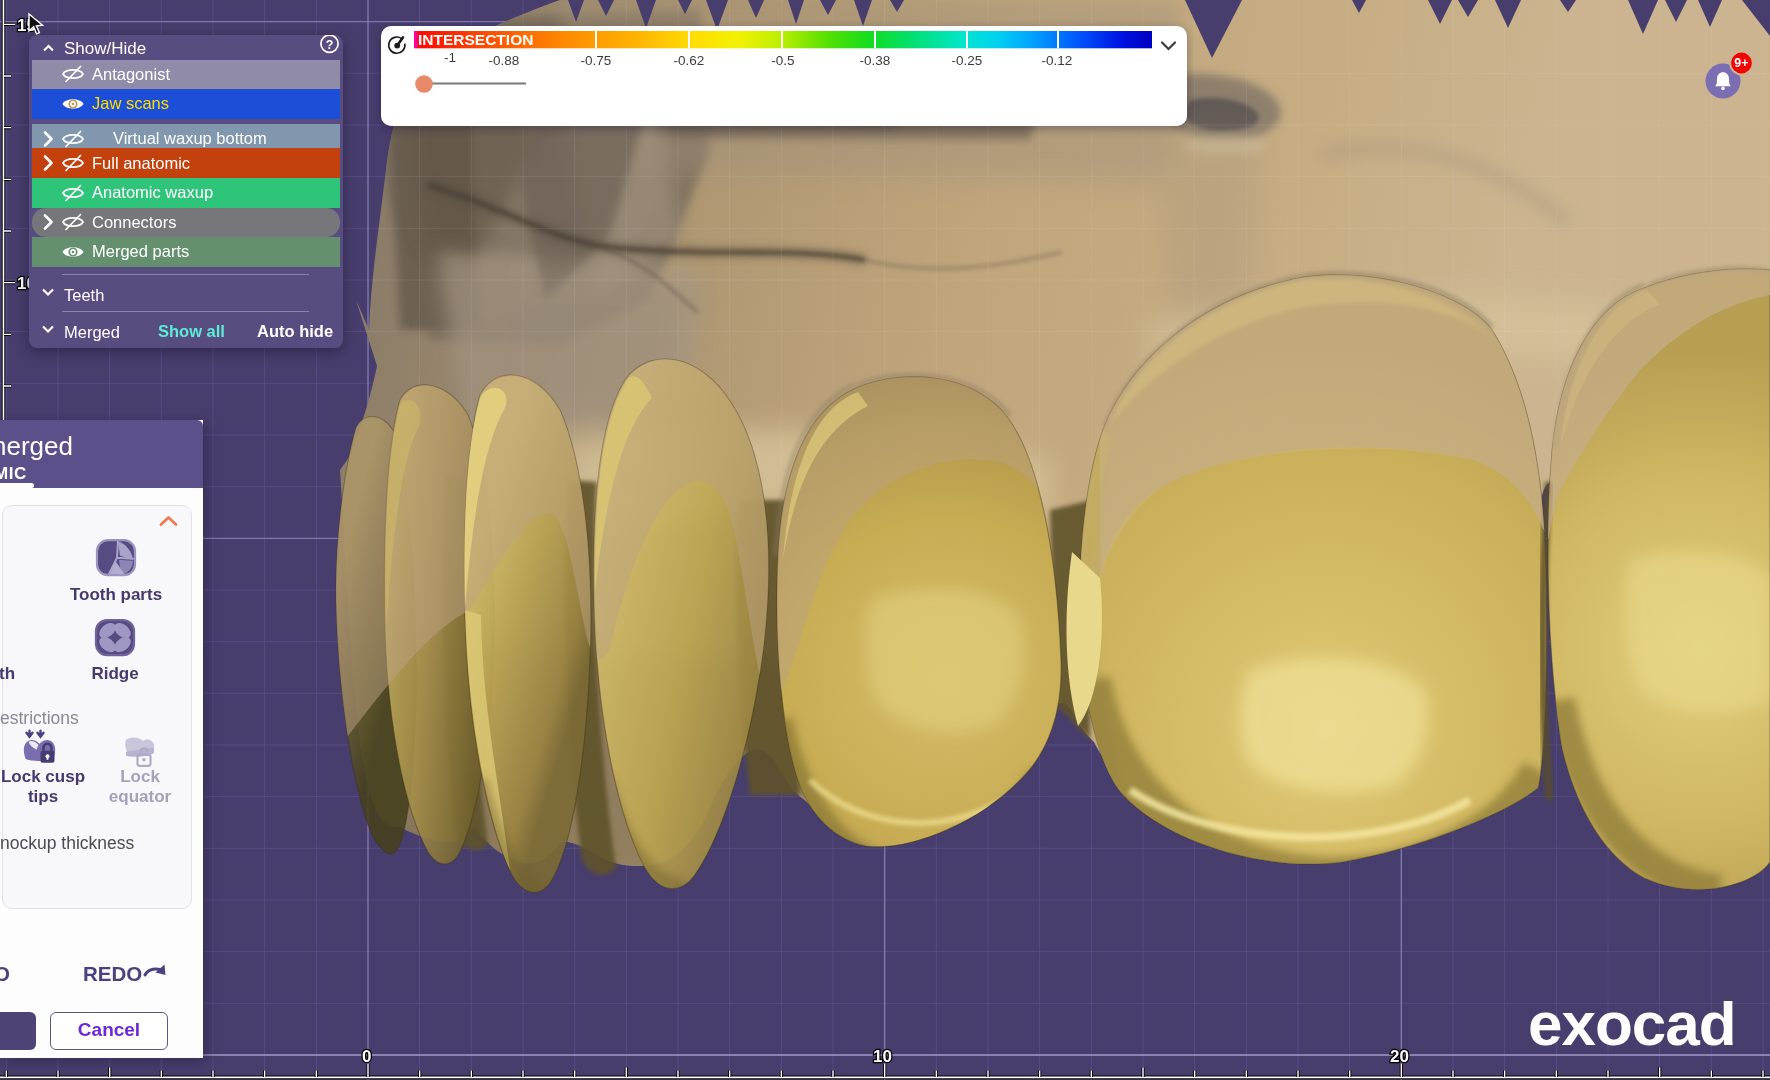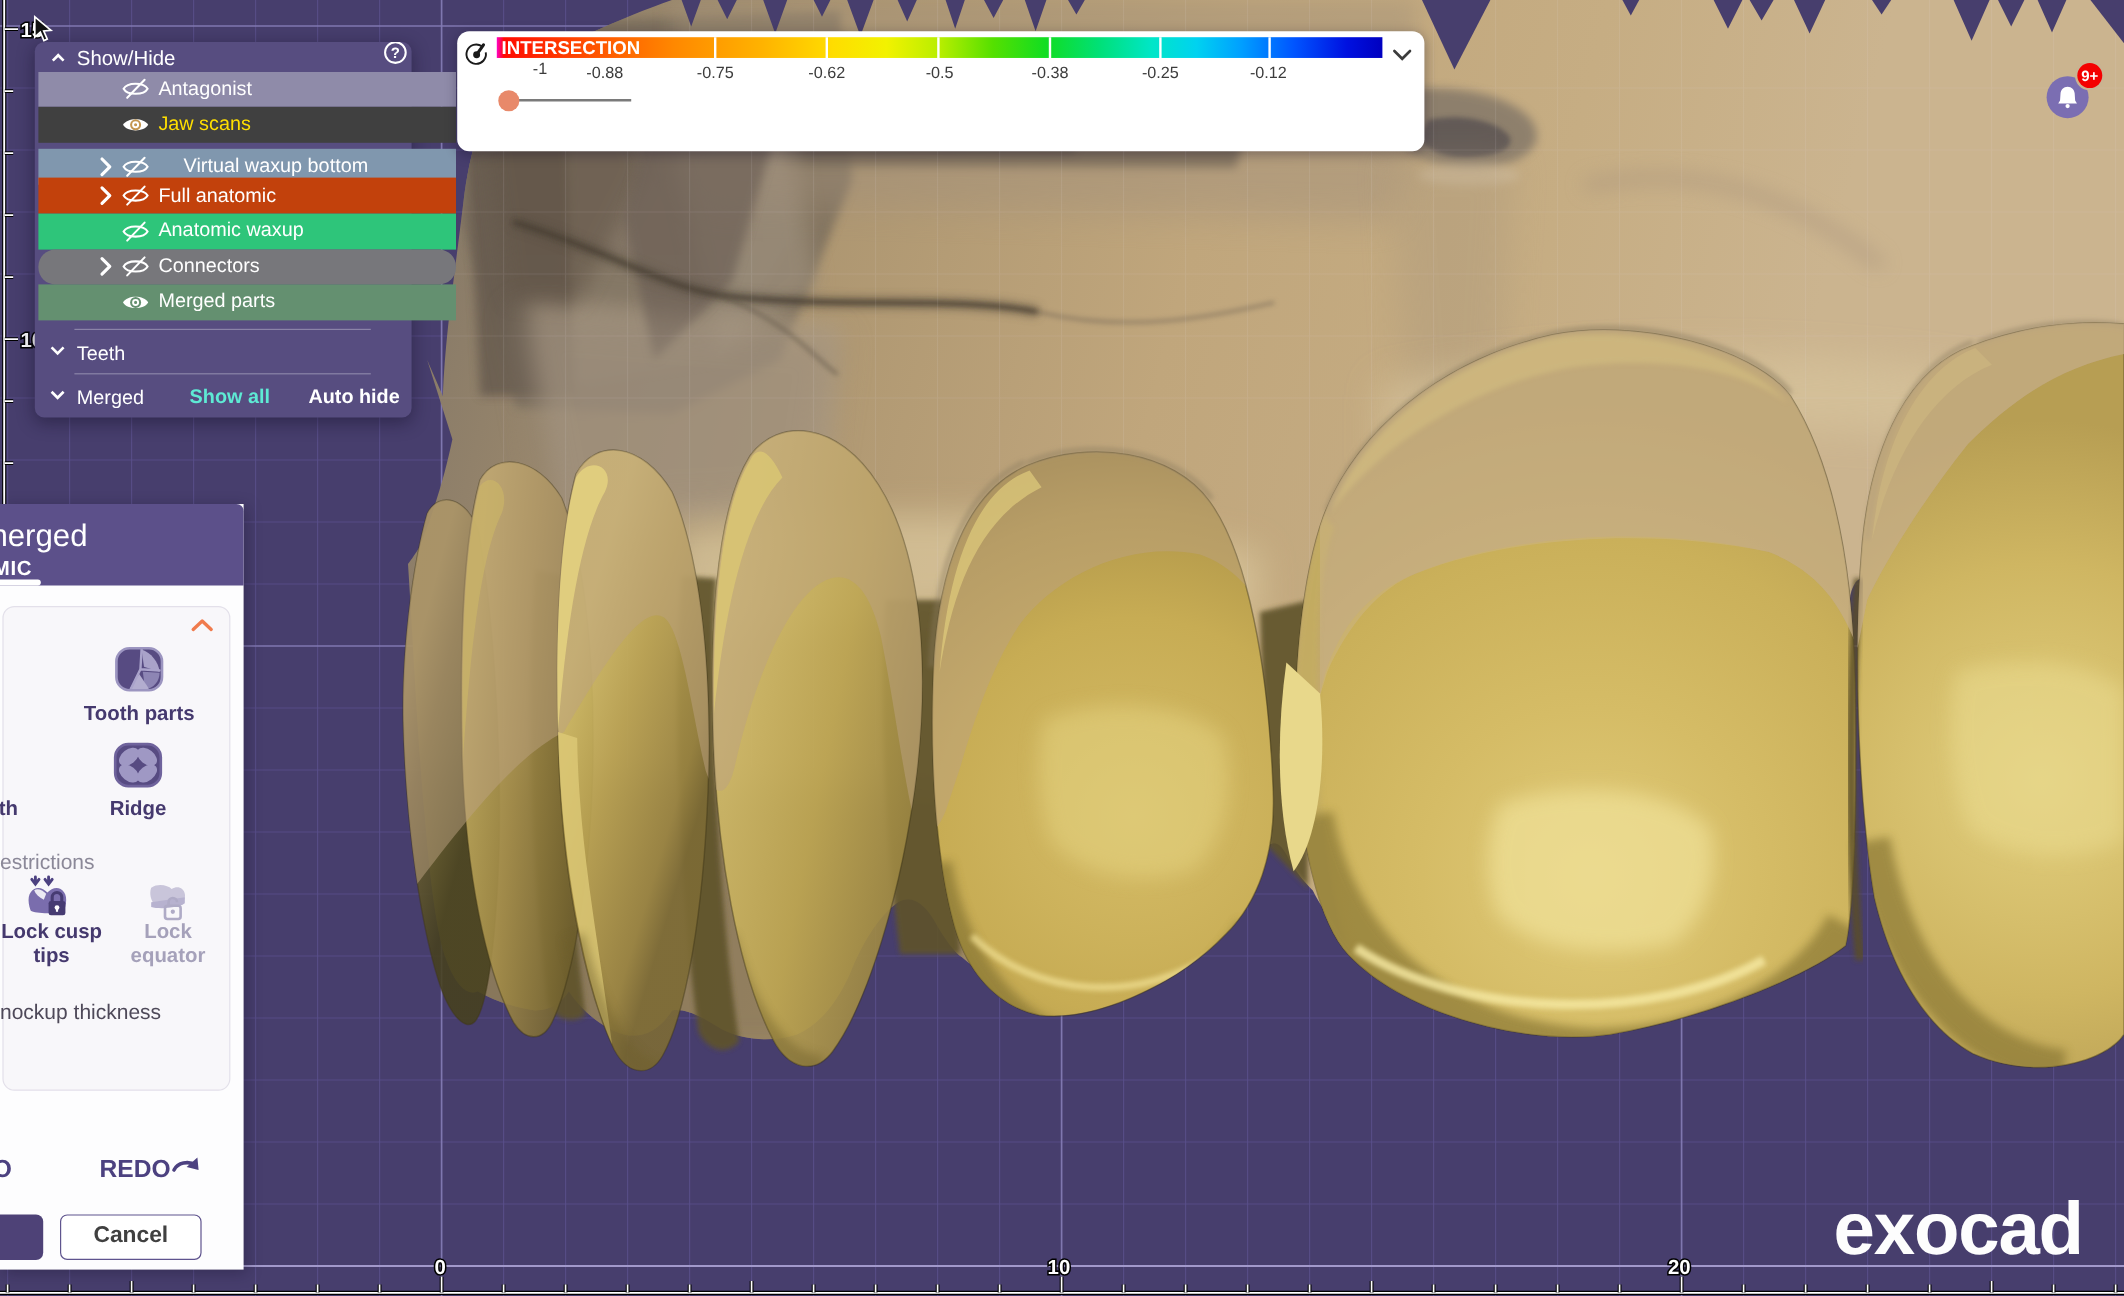--- a/index.html
+++ b/index.html
@@ -4,21 +4,21 @@
 <style>
   html,body{margin:0;padding:0;width:1770px;height:1080px;overflow:hidden;
     background:#473e6d;font-family:"Liberation Sans",sans-serif;}
   #stage{position:relative;width:1770px;height:1080px;overflow:hidden;}
   #scene{position:absolute;left:0;top:0;}
   .panel{position:absolute;box-sizing:border-box;}
 
   
   #showhide{left:29px;top:35px;width:314px;height:313px;background:#574d80;
     border-radius:8px;box-shadow:0 4px 14px rgba(20,15,40,.45);color:#fff;}
-  .shrow{position:absolute;left:3px;width:308px;height:29.6px;display:flex;align-items:center;padding-left:40px;}
+  .shrow{position:absolute;left:3px;width:308px;height:29.6px;display:flex;align-items:center;}
   .shrow .txt{font-size:16.5px;color:#fff;margin-left:2px;white-space:nowrap;}
   .shrow svg.ri{flex:0 0 auto;}
   .shrow .eye{fill:none;stroke:#fff;stroke-width:1.7;}
   .shrow .slash{fill:none;stroke:#fff;stroke-width:1.7;stroke-linecap:round;}
   .shrow .arr{fill:none;stroke:#fff;stroke-width:2.6;stroke-linecap:round;stroke-linejoin:round;}
   .sep{position:absolute;left:33px;width:247px;height:1px;background:#8b84a8;}
   .shlab{position:absolute;font-size:16.5px;color:#fff;}
 
   
   #ipanel{left:381px;top:26px;width:806px;height:100px;background:#fff;border-radius:10px;
@@ -262,21 +262,21 @@
       </g>
     </svg>
     <div class="t" style="position:absolute;left:35px;top:3.5px;font-size:17px;">Show/Hide</div>
     <div class="shrow" style="top:24.6px;background:#8f8ba9;">
         <svg class="ri" width="58" height="22" viewBox="0 0 58 22">
           <path class="eye" d="M31,11 C34,5.4 48,5.4 51,11 C48,16.6 34,16.6 31,11 Z"></path>
           <path class="slash" d="M34,18.5 L48.5,3.5"></path>
         </svg>
         <span class="txt">Antagonist</span>
       </div>
-    <div class="shrow" style="top:54.2px;background:#404040;">
+    <div class="shrow" style="top:54.2px;background:#1d4ed8;">
         <svg class="ri" width="58" height="22" viewBox="0 0 58 22">
           <path d="M30.5,11 C34,4.8 48,4.8 51.5,11 C48,17.2 34,17.2 30.5,11 Z" fill="#fff"></path>
           <circle cx="41" cy="11" r="4.6" fill="#c4964f"></circle>
           <circle cx="41" cy="11" r="2.1" fill="none" stroke="#fff" stroke-width="1.6"></circle>
         </svg>
         <span class="txt" style="color:#ffdf00;">Jaw scans</span>
       </div>
     <div class="shrow" style="top:89px;background:#8097ae;gap:21px;">
         <svg class="ri" width="58" height="22" viewBox="0 0 58 22">
           <path class="arr" d="M13,4.5 L19.5,11 L13,17.5"></path>
@@ -438,18 +438,18 @@
       <text x="-6" y="561" font-size="20.5" font-weight="bold" fill="#4c4180" font-family="Liberation Sans, sans-serif">O</text>
     </svg>
     <div class="micon-label" style="left:61px;top:165px;width:110px;">Tooth parts</div>
     <div class="micon-label" style="left:60px;top:244px;width:110px;">Ridge</div>
     <div class="micon-label" style="left:-8px;top:244px;width:30px;">th</div>
     <div style="position:absolute;left:0;top:288px;font-size:17.5px;color:#8b8898;">estrictions</div>
     <div class="micon-label" style="left:-12px;top:347px;width:110px;">Lock cusp<br>tips</div>
     <div class="micon-label dis" style="left:85px;top:347px;width:110px;">Lock<br>equator</div>
     <div style="position:absolute;left:0;top:413px;font-size:17.5px;color:#4e4959;">nockup thickness</div>
     <div style="position:absolute;left:0;top:592px;width:36px;height:38px;background:#4e4277;border-radius:0 6px 6px 0;"></div>
-    <div style="position:absolute;left:50px;top:592px;width:118px;height:38px;background:#fff;border:1.6px solid #5f548e;border-radius:6px;box-sizing:border-box;text-align:center;line-height:34px;font-size:19px;font-weight:bold;color:#404040;">Cancel</div>
+    <div style="position:absolute;left:50px;top:592px;width:118px;height:38px;background:#fff;border:1.6px solid #5f548e;border-radius:6px;box-sizing:border-box;text-align:center;line-height:34px;font-size:19px;font-weight:bold;color:#6d28d9;">Cancel</div>
   </div>
 </div>
 <svg style="position:absolute;left:26px;top:12px;z-index:50;" width="22" height="26" viewBox="0 0 22 26">
   <path d="M3,2 L3,19 L7.6,14.8 L10.6,21.8 L13.4,20.6 L10.4,13.8 L16.5,13.2 Z" fill="#111" stroke="#fff" stroke-width="1.4"></path>
 </svg>
 
 </body></html>

